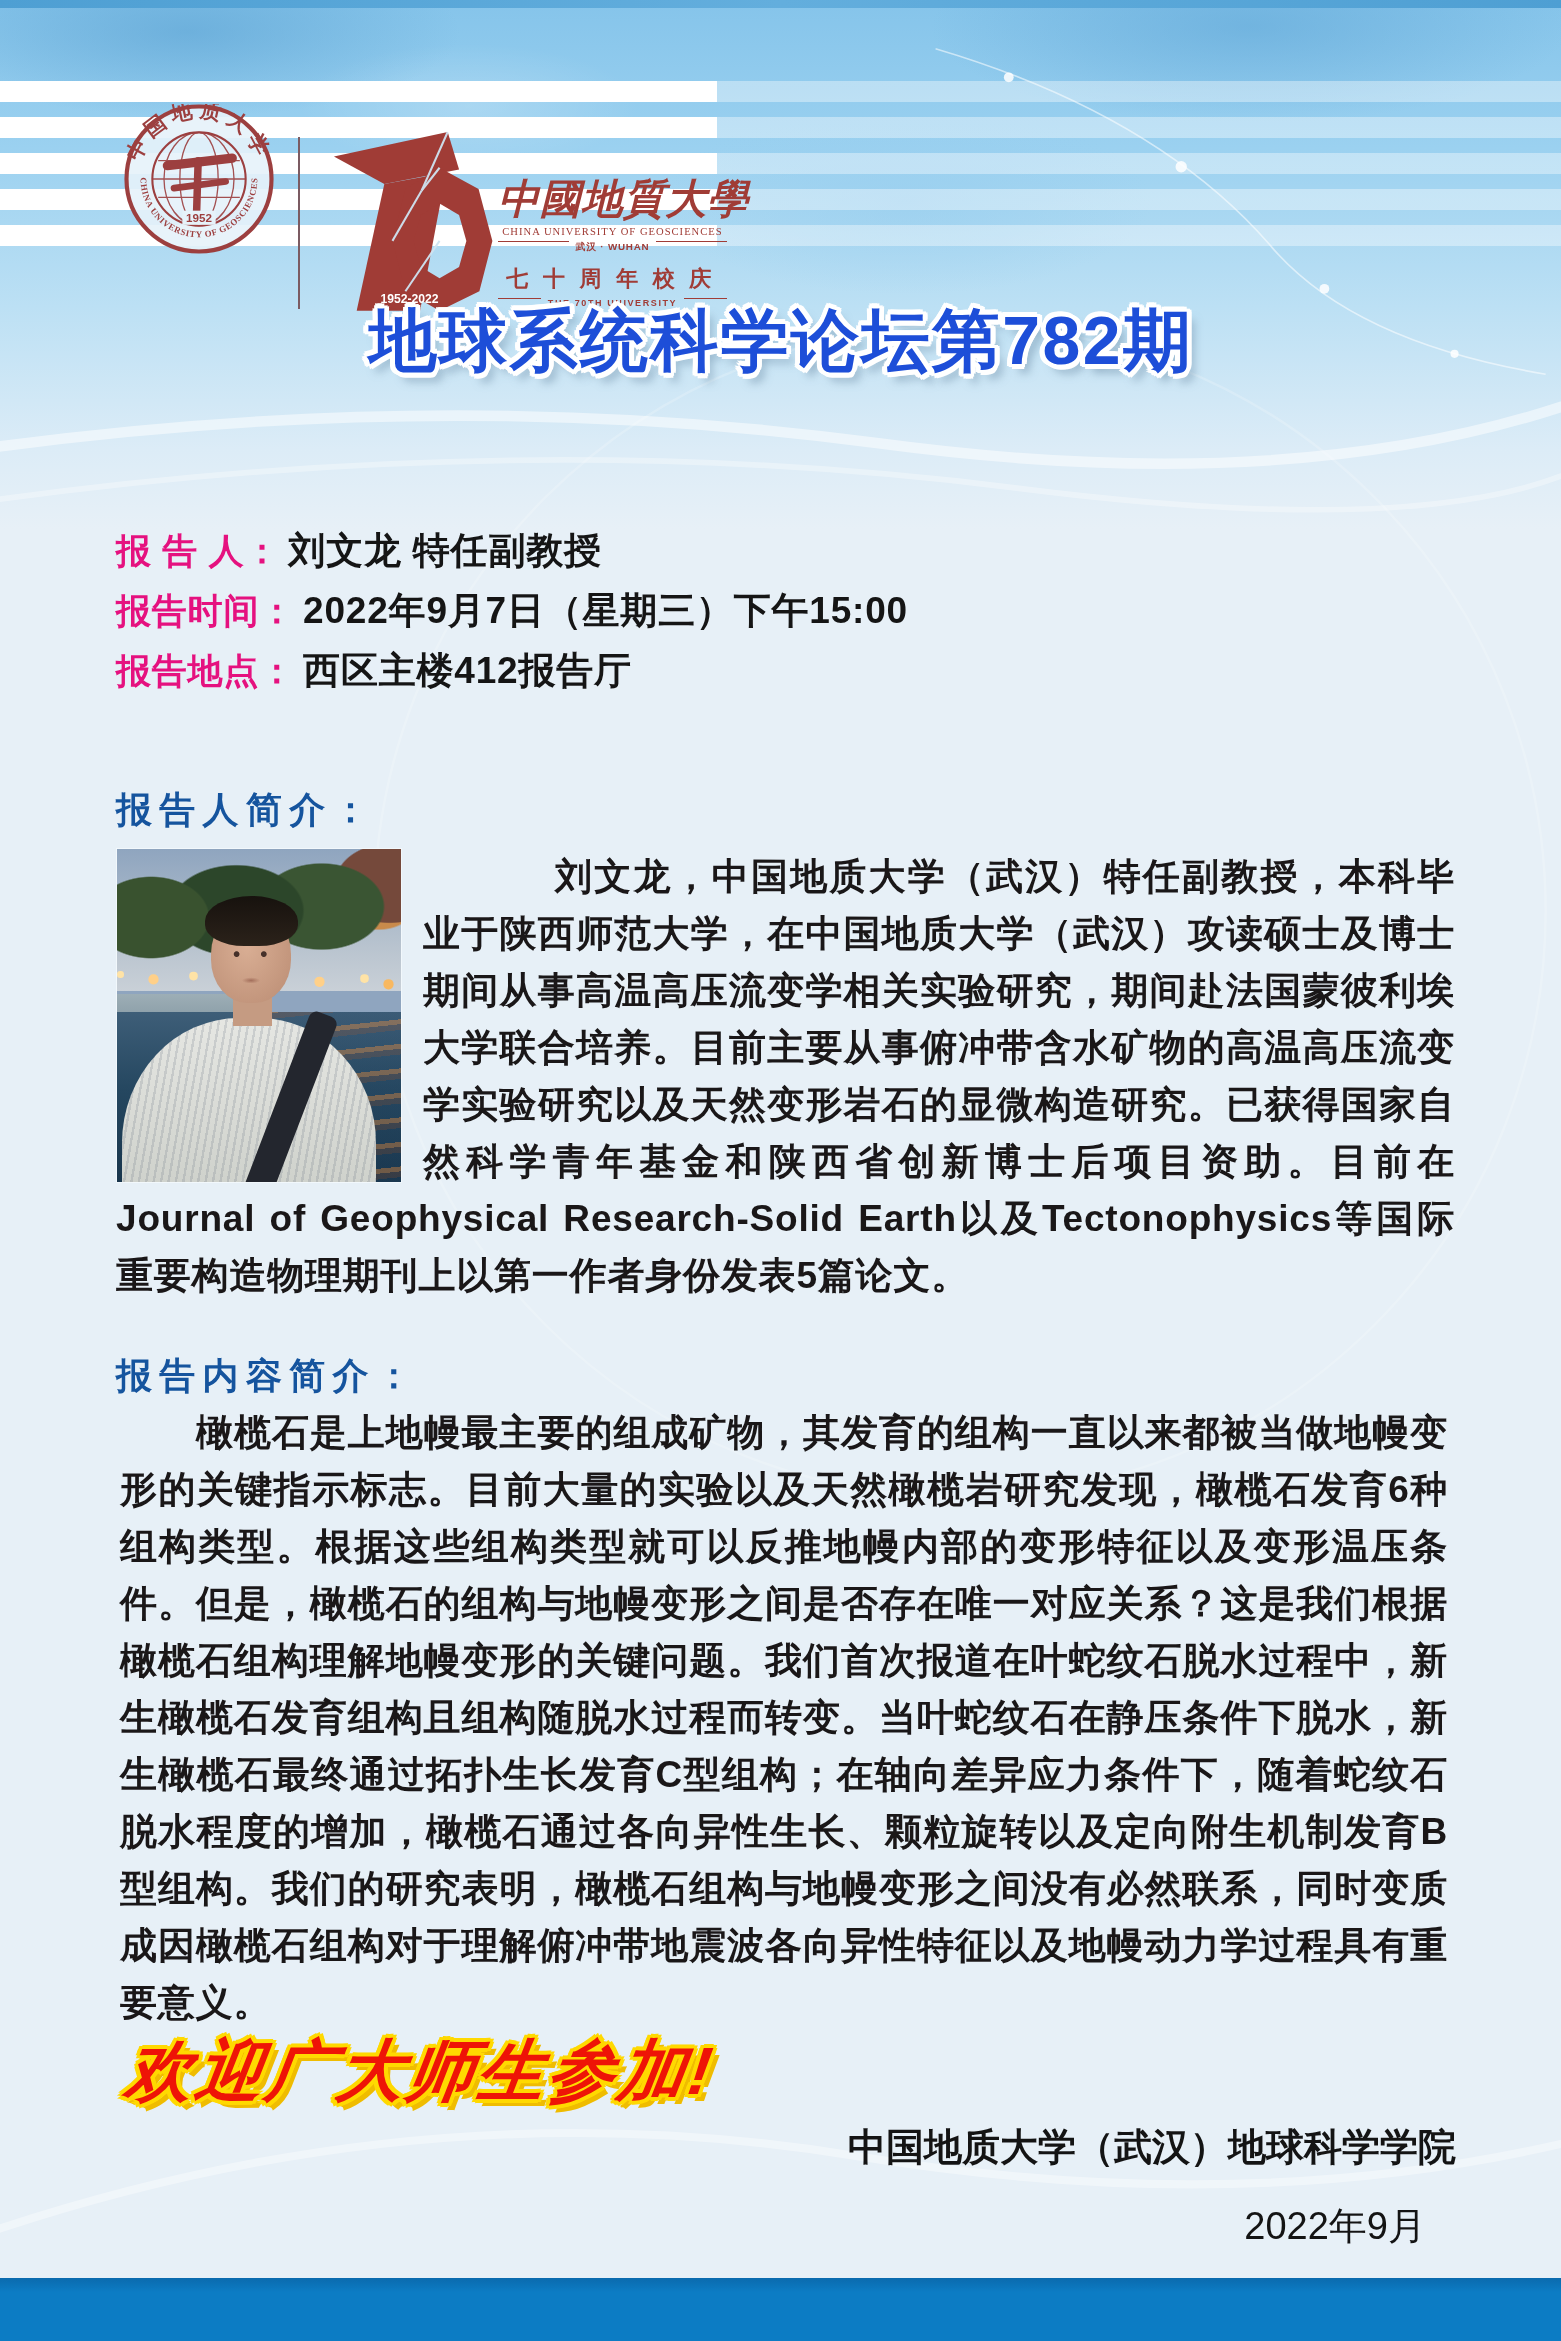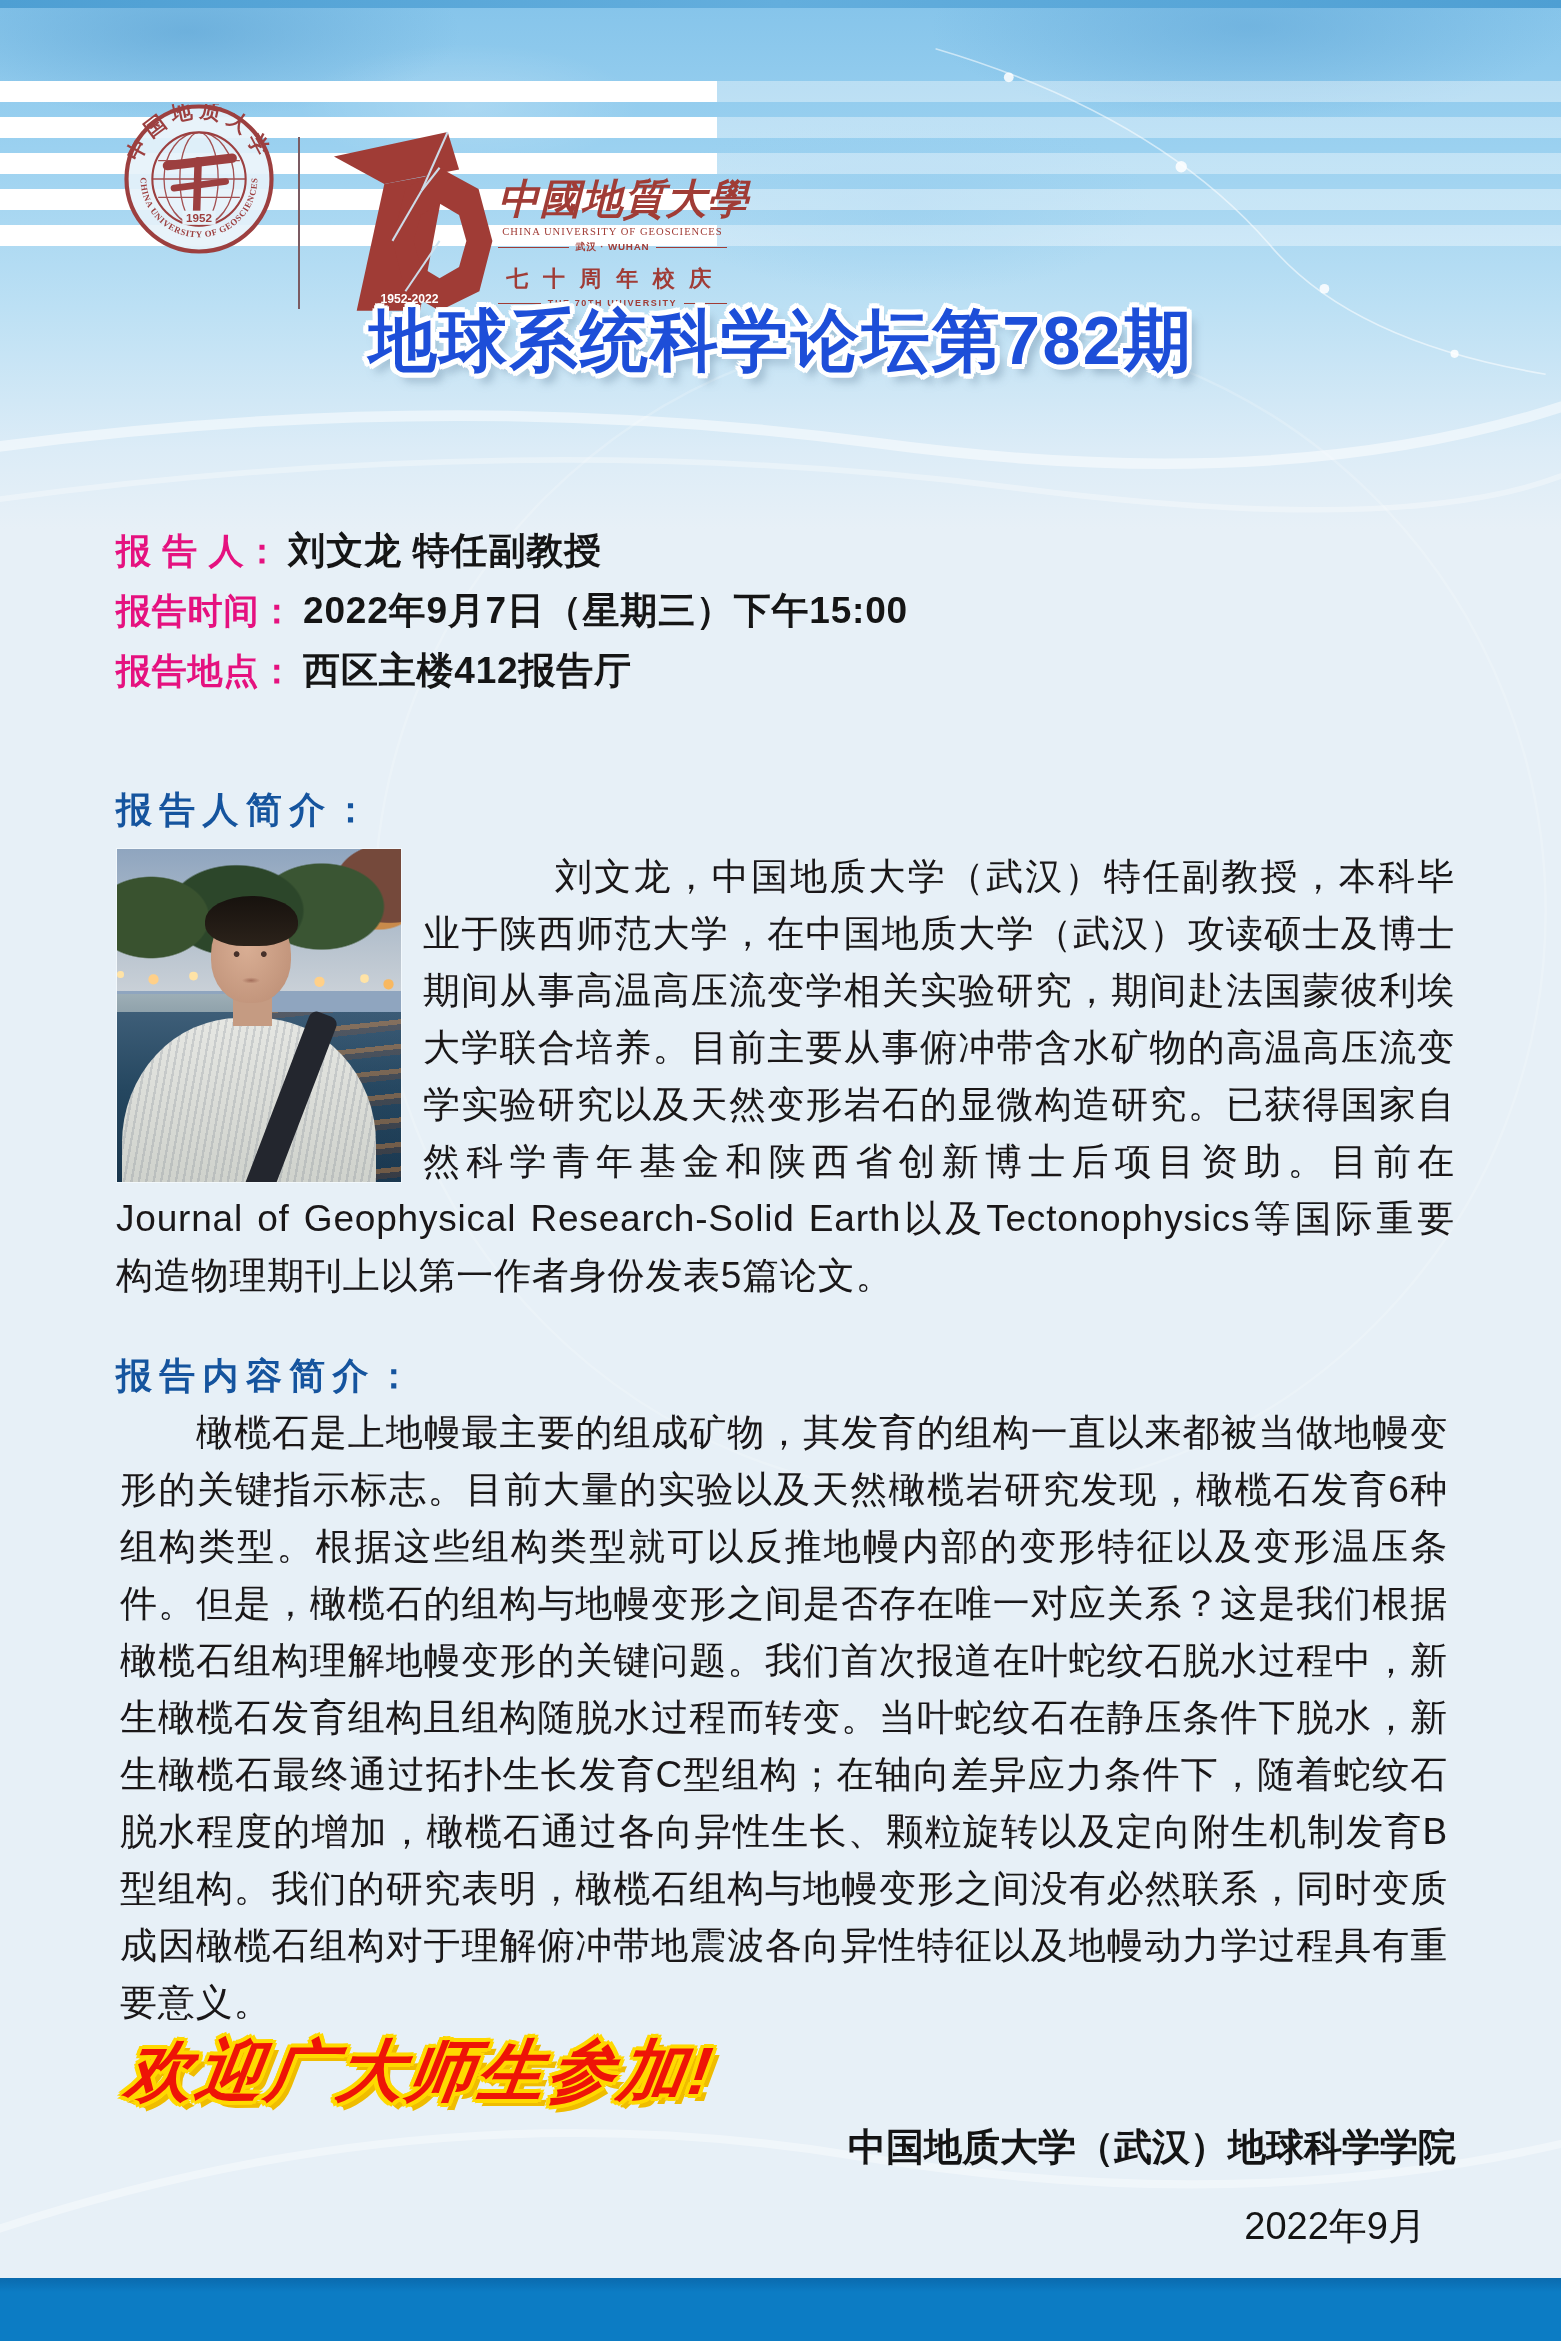--- a/index.html
+++ b/index.html
@@ -28,21 +28,21 @@
     background:repeating-linear-gradient(to bottom, #FFFFFF 0 21px, rgba(255,255,255,0) 21px 36px); }
   
   .seal { position:absolute; left:124px; top:104px; width:150px; height:150px; }
   .logo-divider { position:absolute; left:298px; top:137px; width:2.4px; height:172px; background:#7B5B62; }
   .anniv-logo { position:absolute; left:324px; top:119px; width:171px; height:195px; }
   .wordmark { position:absolute; left:498px; top:177px; width:229px; color:#A03C36; text-align:center; }
   .wordmark .zh { font-family:Liberation Sans, sans-serif; font-style:italic; font-weight:bold;
     font-size:41px; line-height:44px; letter-spacing:0.8px; white-space:nowrap; }
   .wordmark .en { font-family:"Liberation Serif","DejaVu Serif",serif; font-size:10.6px; letter-spacing:1px;
     margin-top:4.9px; white-space:nowrap; }
-  .rule-line { display:flex; align-items:center; gap:6.5px; margin-top:4.1px; }
+  .rule-line { display:flex; gap:6.5px; margin-top:4.1px; }
   .rule-line::before, .rule-line::after { content:""; flex:1; height:0.8px; background:#A03C36; }
   .wordmark .city { font-size:9.8px; font-weight:bold; letter-spacing:0.8px; white-space:nowrap; }
   .wordmark .anniv-zh { font-size:22px; font-weight:900; letter-spacing:14.6px; margin-top:10px;
     white-space:nowrap; text-indent:7.3px; }
   .wordmark .anniv-en { font-size:9px; font-weight:bold; letter-spacing:1.6px; white-space:nowrap; }
   
   .main-title { position:absolute; left:0; top:296px; width:1562px; text-align:center;
     font-size:68px; font-weight:900; letter-spacing:2.4px; color:#1d4ed8;
     text-shadow:
       -4.9px 0 0 #fff, 4.9px 0 0 #fff, 0 -4.9px 0 #fff, 0 4.9px 0 #fff,
@@ -56,21 +56,21 @@
   .info { position:absolute; left:116px; top:521px; }
   .info-row { height:60px; line-height:60px; white-space:nowrap; }
   .info-label { font-size:35px; font-weight:900; color:#E5117F; margin-right:8.1px; letter-spacing:0.8px; }
   .info-value { font-size:37px; font-weight:900; color:#151515; letter-spacing:0.8px; }
   
   .section-heading { position:absolute; left:116px; font-size:36px; font-weight:900;
     color:#15549E; letter-spacing:7.3px; }
   .bio-heading { top:786px; }
   .abstract-heading { top:1352px; }
   
-  .body-text { font-size:37px; line-height:57px; font-weight:400; color:#1A1718;
+  .body-text { font-size:37px; line-height:57px; font-weight:700; color:#1A1718;
     text-align:justify; letter-spacing:0.8px; }
   .bio-block { position:absolute; left:116px; top:848px; width:1339px; }
   .bio-block .body-text { text-indent:132px; }
   .abstract-block { position:absolute; left:120px; top:1404px; width:1328px; }
   .abstract-block .body-text { text-indent:76px; }
   
   .photo { float:left; position:relative; width:286px; height:335px; margin:0 21px 0 0;
     overflow:hidden; background:#8FA5BF; border:1.6px solid #F2F8FC; }
   .photo > div { position:absolute; }
   .ph-sky { left:0; top:0; width:100%; height:142px;

